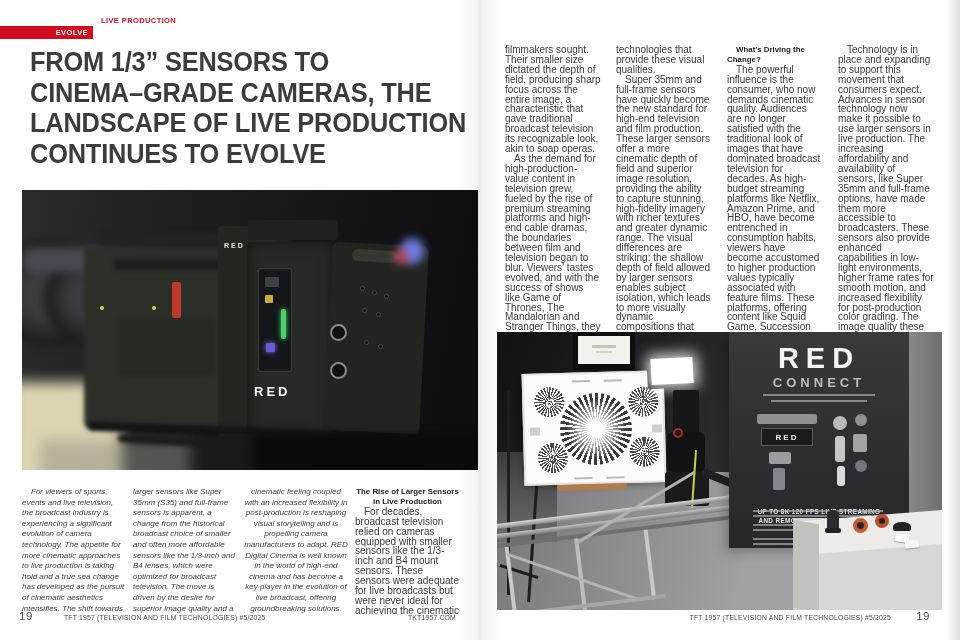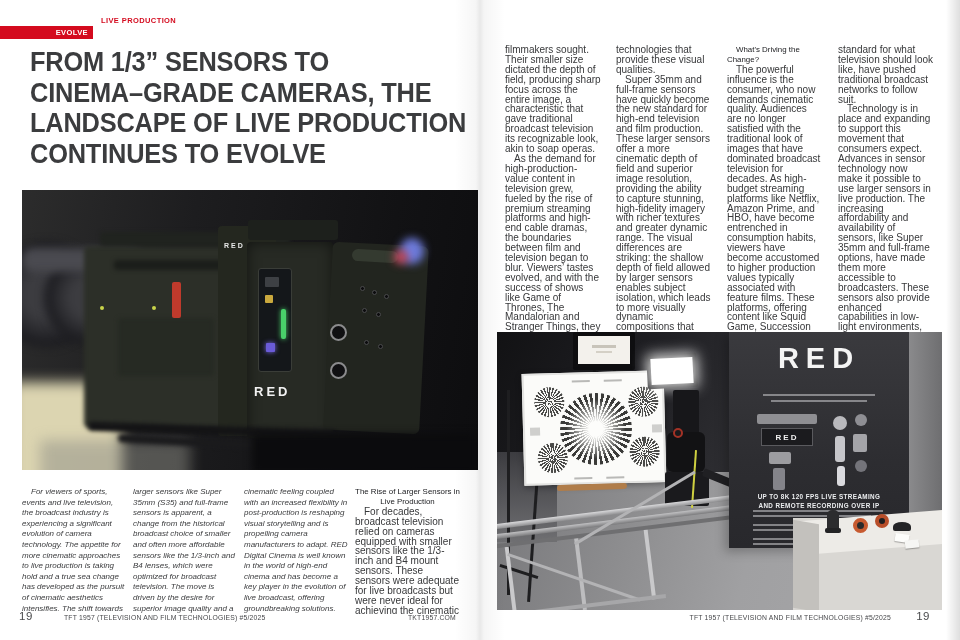--- a/index.html
+++ b/index.html
@@ -15,21 +15,21 @@
   .kicker-topic { position:absolute; left:101px; top:16px; color:#d40a1e; font-size:7.5px; font-weight:bold; letter-spacing:.4px; }
   
   .headline { position:absolute; left:30px; top:47px; width:470px; color:#3b3c3e;
     font-size:27px; font-weight:700; line-height:30.5px; letter-spacing:-0.2px;
     transform:scaleX(0.94); transform-origin:left top; }
   
   .col { position:absolute; overflow:hidden; color:#37383a; }
   .col p { font-size:10px; line-height:9.9px; margin:0; }
   .ind { text-indent:9px; }
   .lede-col p { font-size:8px; line-height:10.6px; font-style:italic; color:#3a3b3d; }
-  .mini-head { font-size:7.9px; line-height:9.9px; font-weight:normal; color:#202124; }
+  .mini-head { font-size:7.9px; line-height:9.9px; font-weight:bold; color:#202124; }
   .center { text-align:center; }
   
   .pagenum { position:absolute; top:610px; font-size:11.5px; color:#4a4b4d; letter-spacing:.5px; }
   .imprint { position:absolute; top:614px; font-size:6.8px; color:#46474a; letter-spacing:.2px; }
   
   .photo { position:absolute; overflow:hidden; }
   .abs { position:absolute; }
   
   .cam-photo { left:22px; top:190px; width:456px; height:280px;
     background:linear-gradient(100deg,#2c2c2c 0%,#1d1d1f 35%,#121214 75%,#0d0d0f 100%); }
@@ -128,42 +128,41 @@
     <div class="abs blur2" style="left:96px;top:252px;width:300px;height:8px;background:#1a1a1c;border-radius:4px;transform:rotate(3deg);"></div>
     <div class="abs blur4" style="left:230px;top:244px;width:226px;height:40px;background:#0b0b0d;"></div>
   </div>
 
   <div class="col lede-col" style="left:22px;top:487px;width:104px;height:127px;">
     <p class="ind">For viewers of sports, events and live television, the broadcast industry is experiencing a significant evolution of camera technology. The appetite for more cinematic approaches to live production is taking hold and a true sea change has developed as the pursuit of cinematic aesthetics intensifies. The shift towards</p>
   </div>
   <div class="col lede-col" style="left:133px;top:487px;width:104px;height:127px;">
     <p>larger sensors like Super 35mm (S35) and full-frame sensors is apparent, a change from the historical broadcast choice of smaller and often more affordable sensors like the 1/3-inch and B4 lenses, which were optimized for broadcast television. The move is driven by the desire for superior image quality and a more cinematic look. The search for a more</p>
   </div>
-  <div class="col lede-col" style="left:244px;top:487px;width:104px;height:127px;">
+  <div class="col lede-col" style="left:244px;top:487px;width:104px;height:127px;text-align:center;">
     <p>cinematic feeling coupled with an increased flexibility in post-production is reshaping visual storytelling and is propelling camera manufacturers to adapt. RED Digital Cinema is well known in the world of high-end cinema and has become a key player in the evolution of live broadcast, offering groundbreaking solutions.</p>
   </div>
   <div class="col" style="left:355px;top:487px;width:105px;height:127px;">
     <div class="mini-head center">The Rise of Larger Sensors in Live Production</div>
     <p class="ind">For decades, broadcast television relied on cameras equipped with smaller sensors like the 1/3-inch and B4 mount sensors. These sensors were adequate for live broadcasts but were never ideal for achieving the cinematic depth of field and image quality that</p>
   </div>
 
   <div class="col" style="left:505px;top:45px;width:96px;height:288px;">
     <p>filmmakers sought. Their smaller size dictated the depth of field, producing sharp focus across the entire image, a characteristic that gave traditional broadcast television its recognizable look, akin to soap operas.</p>
     <p class="ind">As the demand for high-production-value content in television grew, fueled by the rise of premium streaming platforms and high-end cable dramas, the boundaries between film and television began to blur. Viewers’ tastes evolved, and with the success of shows like Game of Thrones, The Mandalorian and Stranger Things, they came to expect more cinematic visuals across their viewing choices. The cinematic look –a shallow depth of field, richness of color, and dramatic lighting – has put increasing pressure on broadcasters to adopt new</p>
   </div>
   <div class="col" style="left:616px;top:45px;width:96px;height:288px;">
     <p>technologies that provide these visual qualities.</p>
     <p class="ind">Super 35mm and full-frame sensors have quickly become the new standard for high-end television and film production. These larger sensors offer a more cinematic depth of field and superior image resolution, providing the ability to capture stunning, high-fidelity imagery with richer textures and greater dynamic range. The visual differences are striking: the shallow depth of field allowed by larger sensors enables subject isolation, which leads to more visually dynamic compositions that were once confined to feature film production. This shift is evident in prime-time dramas, sports coverage, and high-budget live events, where audiences increasingly expect cinematic quality.</p>
   </div>
   <div class="col" style="left:727px;top:45px;width:96px;height:288px;">
     <div class="mini-head ind">What's Driving the Change?</div>
     <p class="ind">The powerful influence is the consumer, who now demands cinematic quality. Audiences are no longer satisfied with the traditional look of images that have dominated broadcast television for decades. As high-budget streaming platforms like Netflix, Amazon Prime, and HBO, have become entrenched in consumption habits, viewers have become accustomed to higher production values typically associated with feature films. These platforms, offering content like Squid Game, Succession and The Boys, set a new</p>
   </div>
   <div class="col" style="left:838px;top:45px;width:96px;height:288px;">
-    <p>standard for what television should look like, have pushed traditional broadcast networks to follow suit.</p>
     <p class="ind">Technology is in place and expanding to support this movement that consumers expect. Advances in sensor technology now make it possible to use larger sensors in live production. The increasing affordability and availability of sensors, like Super 35mm and full-frame options, have made them more accessible to broadcasters. These sensors also provide enhanced capabilities in low-light environments, higher frame rates for smooth motion, and increased flexibility for post-production color grading. The image quality these sensors offer is significantly better than that of the traditional smaller sensors.</p>
   </div>
 
   <div class="photo demo-photo">
 
     <div class="abs" style="left:0;top:0;width:232px;height:140px;background:linear-gradient(115deg,#121214 0%,#1f1f23 55%,#2e2e32 100%);"></div>
     <div class="abs" style="left:0;top:120px;width:60px;height:90px;background:linear-gradient(#3c3c40,#6f6f72);"></div>
 
     <div class="abs" style="left:76px;top:0;width:62px;height:38px;background:#0e0e10;border-radius:2px;">
       <div class="abs" style="left:5px;top:4px;width:52px;height:28px;background:#f3f1ec;">
@@ -211,20 +210,21 @@
       <div class="abs" style="left:26px;top:50px;width:4px;height:70px;background:#c9c9cb;"></div>
       <div class="abs" style="left:96px;top:50px;width:4px;height:72px;background:#bdbdbf;"></div>
       <div class="abs" style="left:166px;top:50px;width:4px;height:70px;background:#c9c9cb;"></div>
       <div class="abs" style="left:28px;top:56px;width:140px;height:3px;background:#b3b3b5;transform:rotate(26deg);transform-origin:left;"></div>
       <div class="abs" style="left:96px;top:54px;width:140px;height:3px;background:#b3b3b5;transform:rotate(-24deg);transform-origin:left;"></div>
       <div class="abs" style="left:20px;top:116px;width:160px;height:4px;background:#a7a7a9;"></div>
     </div>
 
     <div class="abs banner" style="left:232px;top:0;width:180px;height:216px;">
       <div class="banner-brand" style="margin-top:10px;">RED</div>
+      <div class="banner-product">CONNECT</div>
       <div class="bar" style="left:34px;top:62px;width:112px;"></div>
       <div class="bar" style="left:42px;top:68px;width:96px;"></div>
 
       <div class="abs" style="left:28px;top:82px;width:60px;height:10px;background:#8f8f93;border-radius:2px;"></div>
       <div class="abs" style="left:32px;top:96px;width:52px;height:18px;background:#1b1b1e;border:1px solid #5a5a5e;color:#f0f0f0;font-weight:bold;font-size:8px;letter-spacing:2px;text-align:center;line-height:17px;">RED</div>
       <div class="abs" style="left:40px;top:120px;width:22px;height:12px;background:#9c9ca0;border-radius:2px;"></div>
       <div class="abs" style="left:44px;top:136px;width:12px;height:22px;background:#84848a;border-radius:2px;"></div>
       <div class="abs" style="left:104px;top:84px;width:14px;height:14px;border-radius:50%;background:#b9b9bd;"></div>
       <div class="abs" style="left:126px;top:82px;width:12px;height:12px;border-radius:50%;background:#8e8e93;"></div>
       <div class="abs" style="left:106px;top:104px;width:10px;height:26px;background:#c6c6ca;border-radius:3px;"></div>

